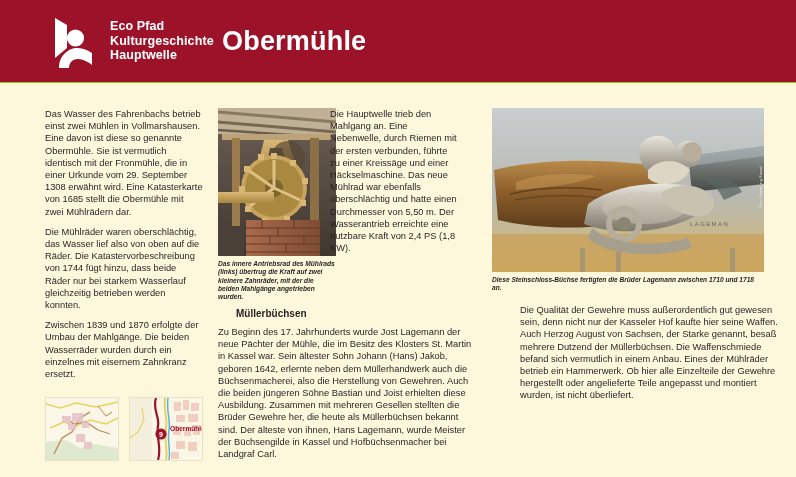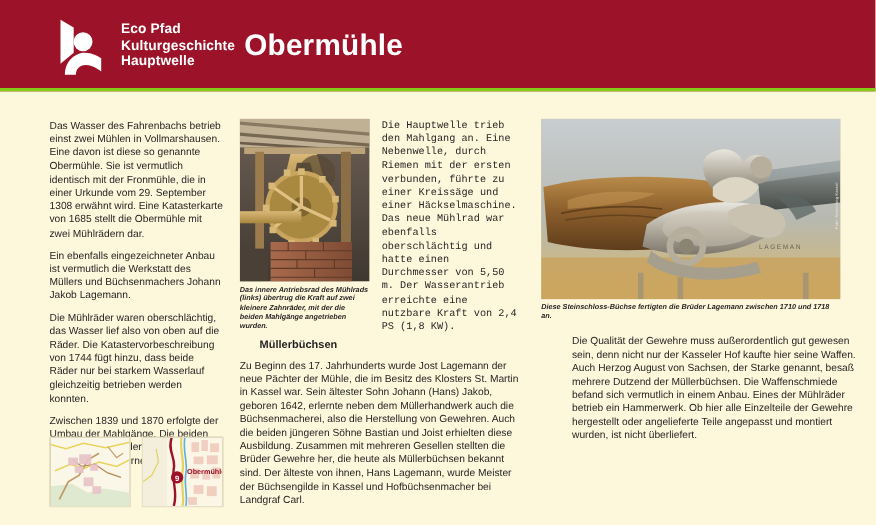--- a/index.html
+++ b/index.html
@@ -9,21 +9,21 @@
     font-family:"Liberation Sans",sans-serif;
     overflow:hidden;
     position:relative;
   }
   .panel{position:absolute;inset:0;background:#fdf8dc;}
 
   
   .header{
     position:absolute;left:0;top:0;width:796px;height:83px;
     background:#9c1329;
-    border-bottom:3px solid #84cc16;
+    border-bottom:1px solid #84cc16;
     box-sizing:border-box;
   }
   .logo-wrap{
     position:absolute;left:45px;top:14px;width:58px;height:58px;
   }
   .logo-svg{display:block;}
   .logo-text{
     position:absolute;left:110px;top:19px;
     color:#ffffff;
     font-size:12.5px;
@@ -54,21 +54,21 @@
     color:#231f20;
     font-size:10px;
     font-weight:600;
     margin:0 0 7px 0;
     padding-left:18px;
   }
 
   
   .col1{position:absolute;left:45px;top:108px;width:158px;}
   .col2{position:absolute;left:218px;top:108px;width:118px;}
-  .col3{position:absolute;left:347px;top:108px;width:128px;font-family:Liberation Mono, monospace;}
+  .col3{position:absolute;left:330px;top:108px;width:128px;}
   .col4{position:absolute;left:492px;top:108px;width:272px;}
 
   .muellerb{position:absolute;left:218px;top:308px;width:259px;}
   .rightlower{position:absolute;left:520px;top:290px;width:272px;}
 
   
   .img-box{position:relative;overflow:hidden;background:#cdbfa2;}
   .img-border{border:1px solid #e8e2c4;}
 
   .cap{
@@ -120,21 +120,20 @@
       <div>Eco Pfad</div>
       <div>Kulturgeschichte</div>
       <div>Hauptwelle</div>
     </div>
 
     <div class="site-title">Obermühle</div>
   </div>
 
   <div class="col1 body-txt">
     <p>Das Wasser des Fahrenbachs betrieb einst zwei Mühlen in Vollmarshausen. Eine davon ist diese so genannte Obermühle. Sie ist vermutlich identisch mit der Fronmühle, die in einer Urkunde vom 29. September 1308 erwähnt wird. Eine Katasterkarte von 1685 stellt die Obermühle mit zwei Mühlrädern dar.</p>
-    <p>Ein ebenfalls eingezeichneter Anbau ist vermutlich die Werkstatt des Müllers und Büchsenmachers Johann Jakob Lagemann.</p>
     <p>Die Mühlräder waren oberschlächtig, das Wasser lief also von oben auf die Räder. Die Katastervorbeschreibung von 1744 fügt hinzu, dass beide Räder nur bei starkem Wasserlauf gleichzeitig betrieben werden konnten.</p>
     <p>Zwischen 1839 und 1870 erfolgte der Umbau der Mahlgänge. Die beiden Wasserräder wurden durch ein einzelnes mit eisernem Zahnkranz ersetzt.</p>
   </div>
 
   <div class="maps">
 
     <div class="img-box img-border map-a">
       <svg width="72" height="62" viewBox="0 0 72 62">
         <rect width="72" height="62" fill="#fbf7e8"></rect>
         <path d="M0 44 L20 42 L34 50 L48 46 L72 50 L72 62 L0 62 Z" fill="#dfe9cf"></path>

